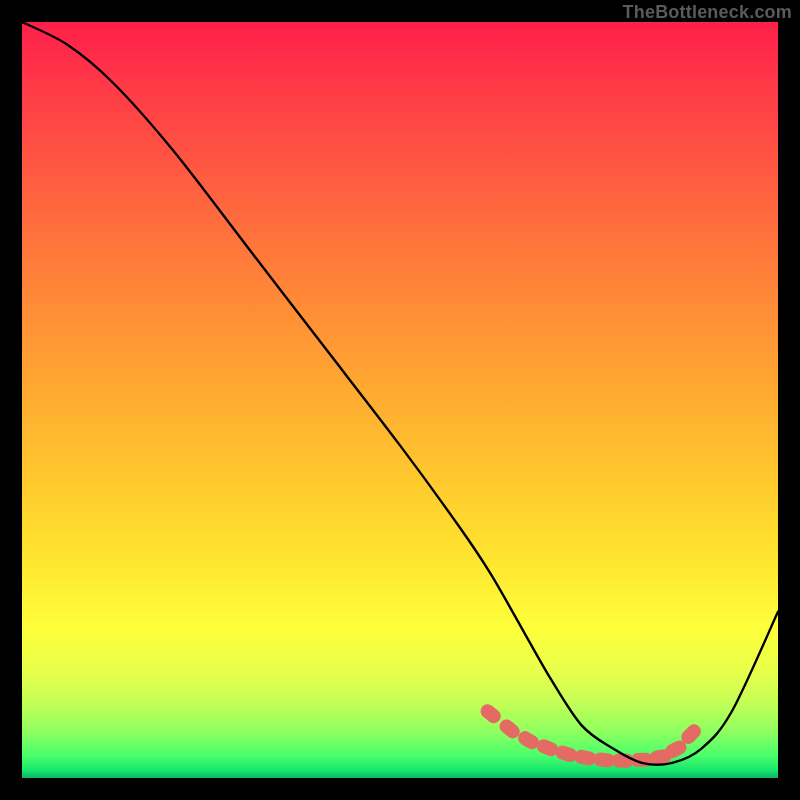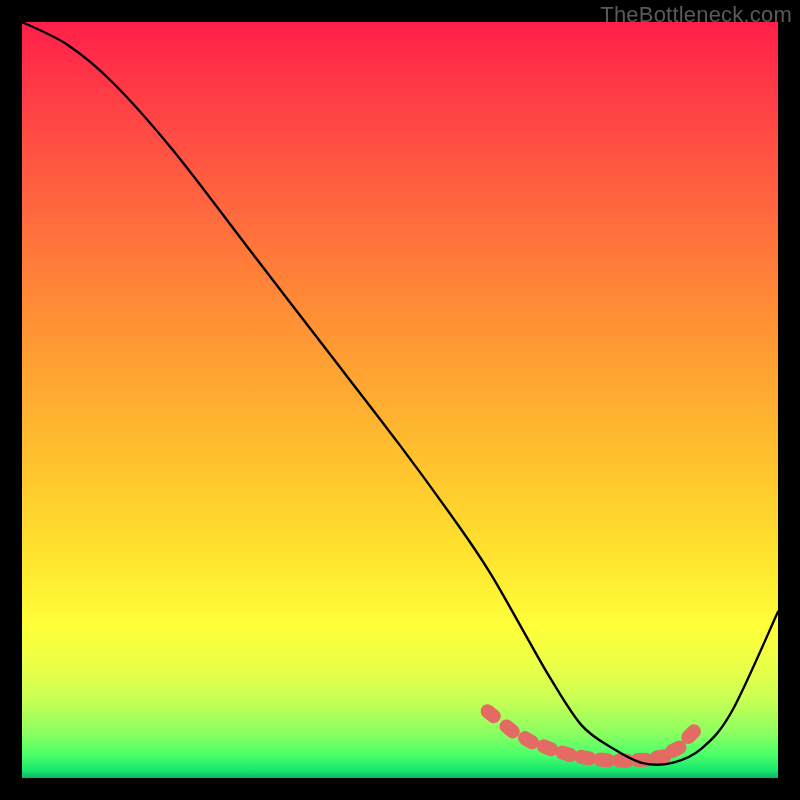--- a/index.html
+++ b/index.html
@@ -45,22 +45,22 @@
       #4bff6a 97%,
       #17e66e 99%,
       #0db565 100%
     );
   }
   .watermark {
     position: absolute;
     top: 2px;
     right: 8px;
     font-family: Arial, Helvetica, sans-serif;
-    font-size: 22px;
-    font-weight: 400;
+    font-size: 18px;
+    font-weight: 700;
     color: #5a5a5a;
     letter-spacing: 0.2px;
     user-select: none;
   }
   svg.curve {
     position: absolute;
     left: 0; top: 0;
     width: 756px;
     height: 756px;
   }

